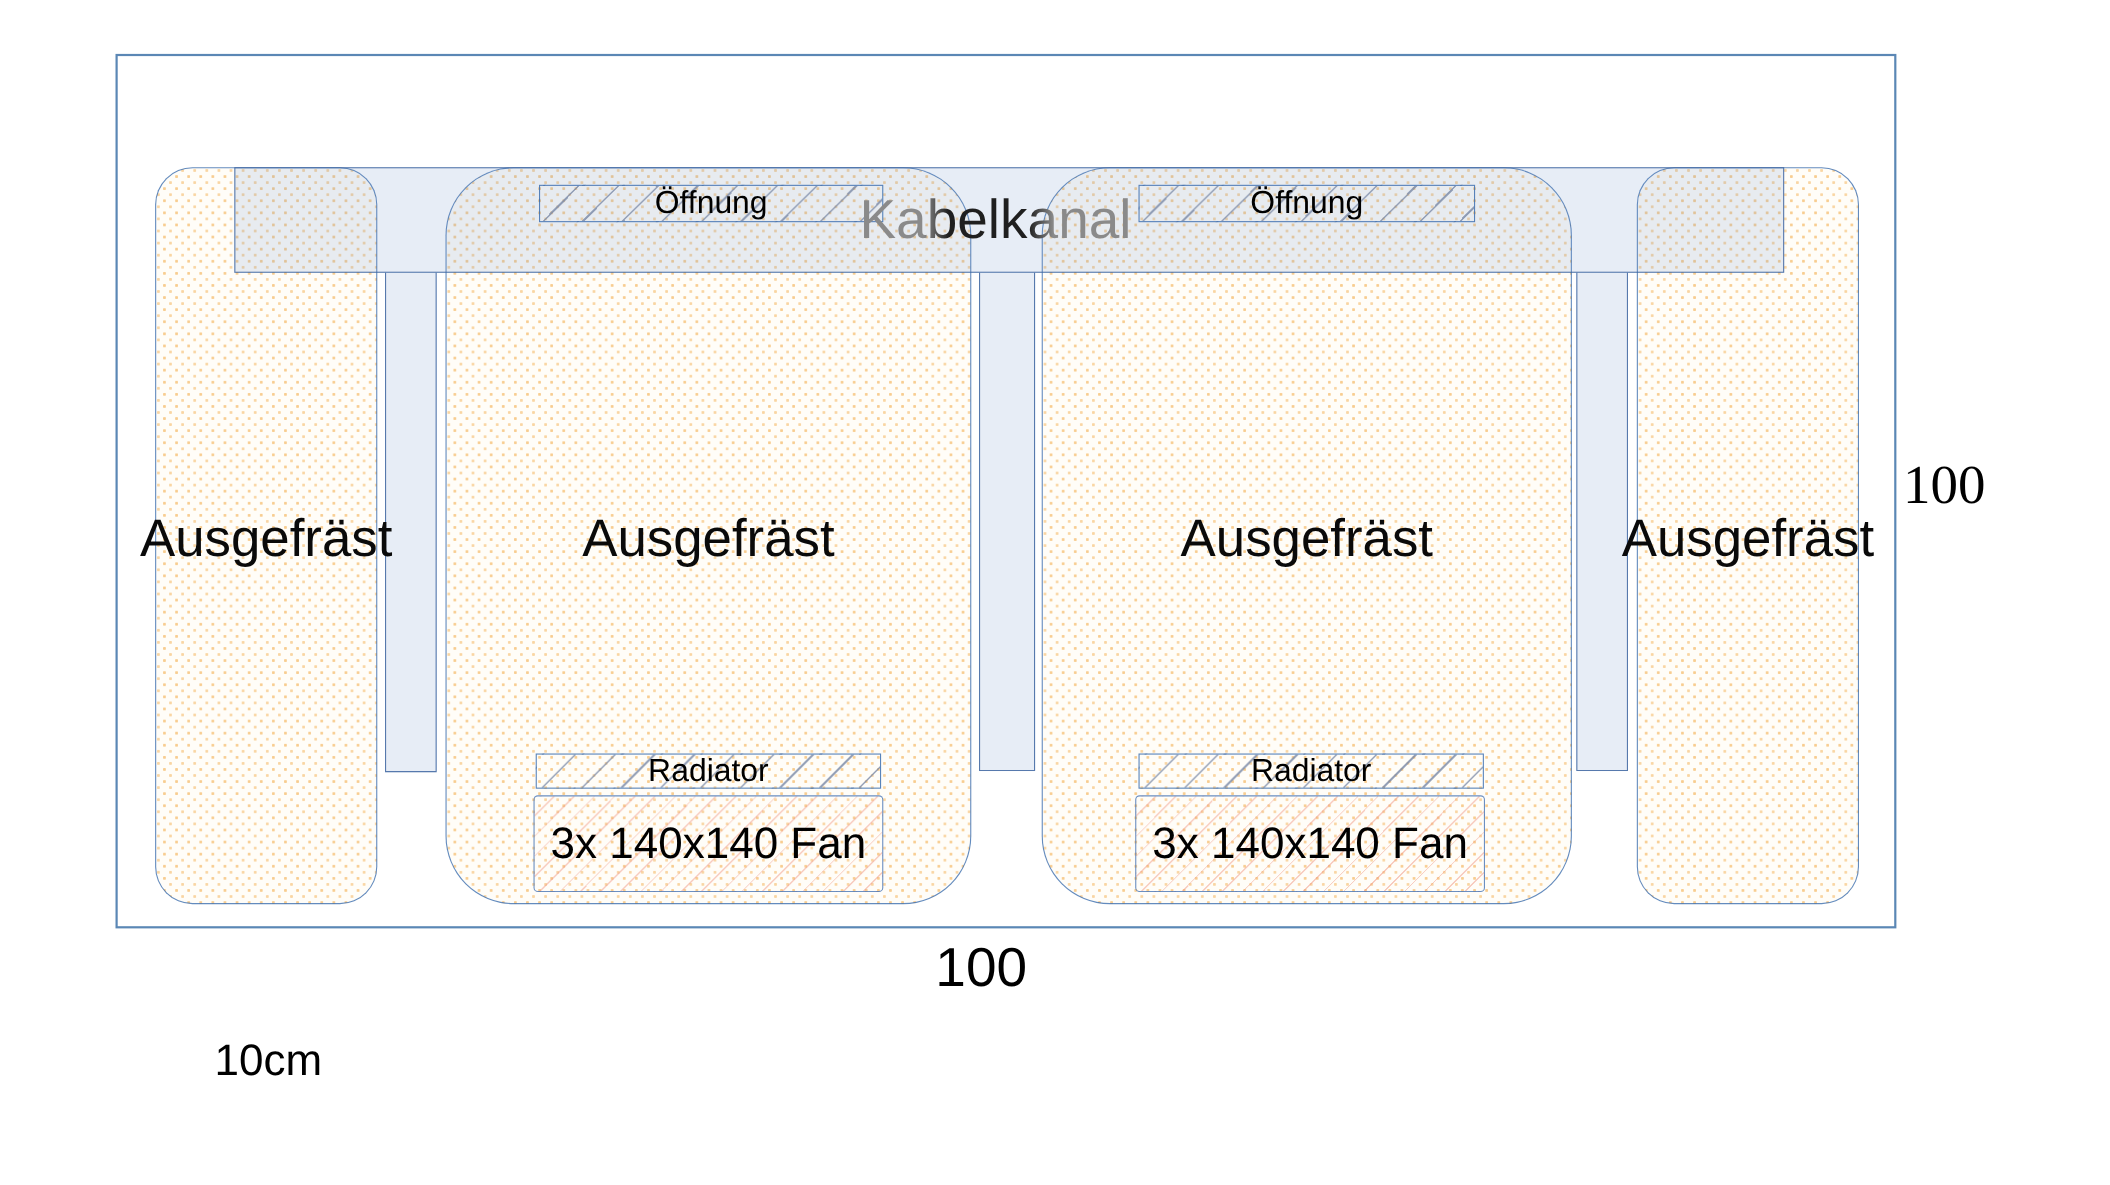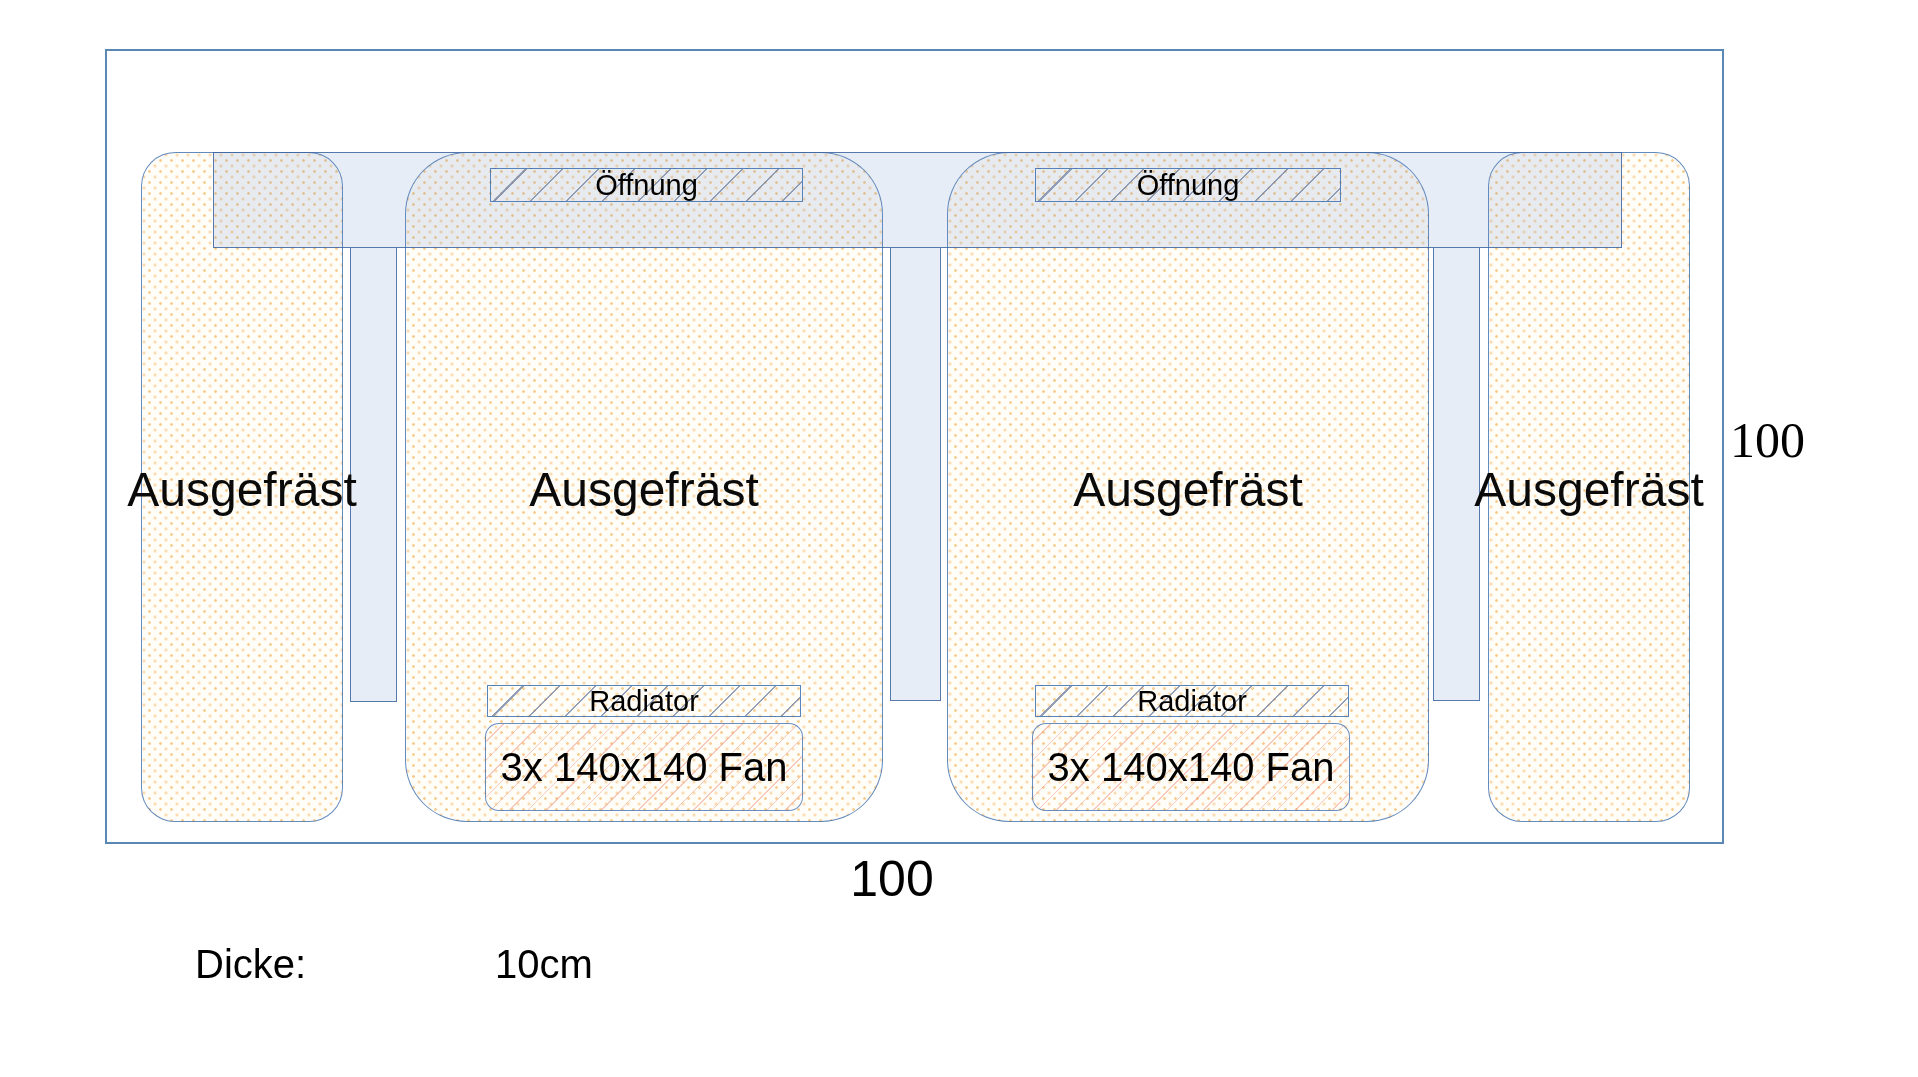--- a/index.html
+++ b/index.html
@@ -30,21 +30,21 @@
   .hatch-box{
     border:1.5px solid rgba(60,110,175,.85);
     border-radius:0;
     background:repeating-linear-gradient(135deg, rgba(0,0,0,0) 0 24px, rgba(120,135,165,.8) 24px 25.5px);
     display:flex;align-items:center;justify-content:center;
   }
   .hatch-box .lbl{font-size:29px;line-height:1;white-space:nowrap;}
   
   .fan-box{
     border:1.5px solid rgba(70,115,180,.8);
-    border-radius:14px;
+    border-radius:4px;
     background:repeating-linear-gradient(135deg, rgba(0,0,0,0) 0 12px, rgba(240,150,130,.5) 12px 13px);
     display:flex;align-items:center;justify-content:center;
   }
   .fan-box .lbl{font-size:40px;line-height:1;white-space:nowrap;}
   
   .region-label{
     font-size:48px;line-height:56px;height:56px;text-align:center;white-space:nowrap;
     color:#0a0a0a;
   }
   .kabel-label{
@@ -98,24 +98,24 @@
   </div>
   <div class="abs fan-box" style="left:1032px;top:723px;width:318px;height:88px;">
     <span class="lbl">3x 140x140 Fan</span>
   </div>
 
   <div class="abs region-label" style="left:92px;top:462px;width:300px;">Ausgefräst</div>
   <div class="abs region-label" style="left:494px;top:462px;width:300px;">Ausgefräst</div>
   <div class="abs region-label" style="left:1038px;top:462px;width:300px;">Ausgefräst</div>
   <div class="abs region-label" style="left:1439px;top:462px;width:300px;">Ausgefräst</div>
 
+  <div class="abs kabel-label" style="left:780px;top:170px;width:250px;height:58px;">Kabelkanal</div>
 
   <div class="abs dim-label" style="left:1730px;top:412px;font-family:Liberation Serif, serif;">100</div>
   <div class="abs dim-label" style="left:817px;top:851px;width:150px;text-align:center;">100</div>
 
   <div class="abs specs" style="left:195px;top:941px;">
     <div class="row">
-      <span class="k">Dicke:</span>
       <span class="v">10cm</span>
     </div>
   </div>
 
 </div>
 
 </body></html>

